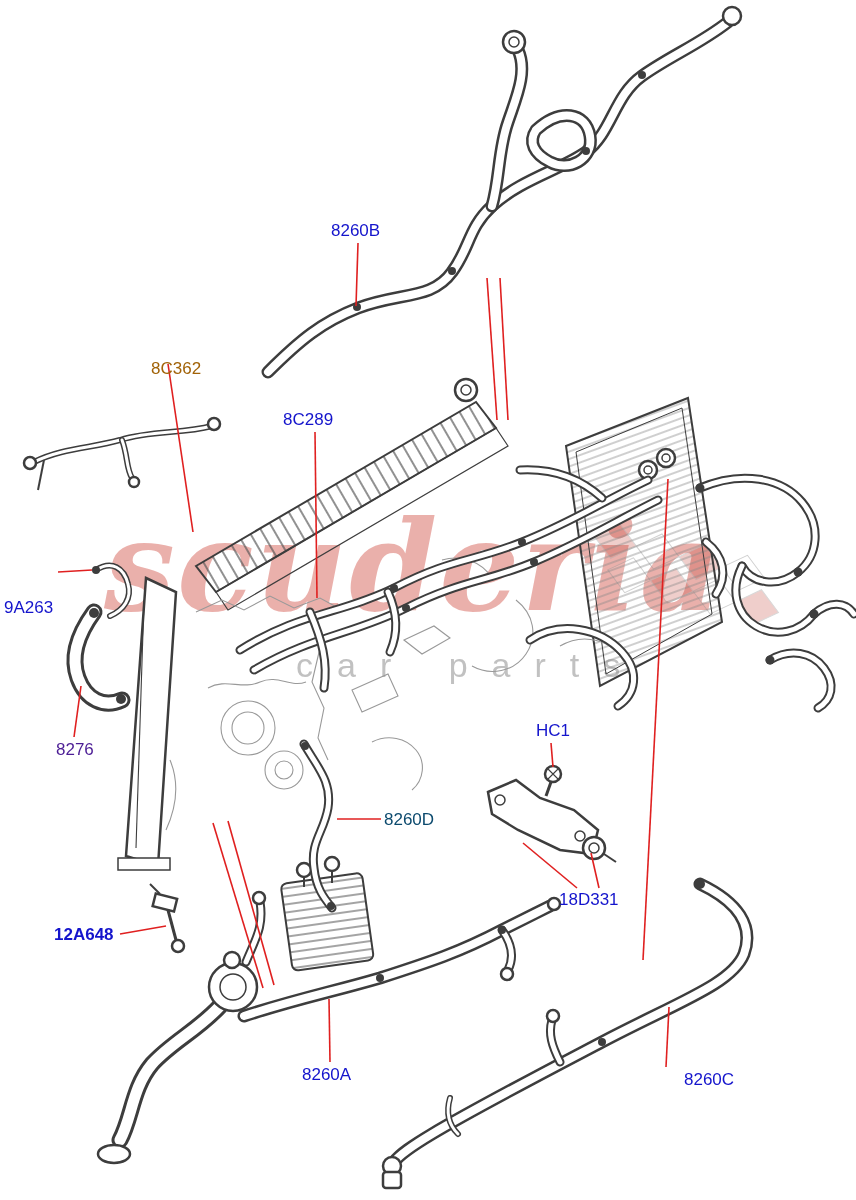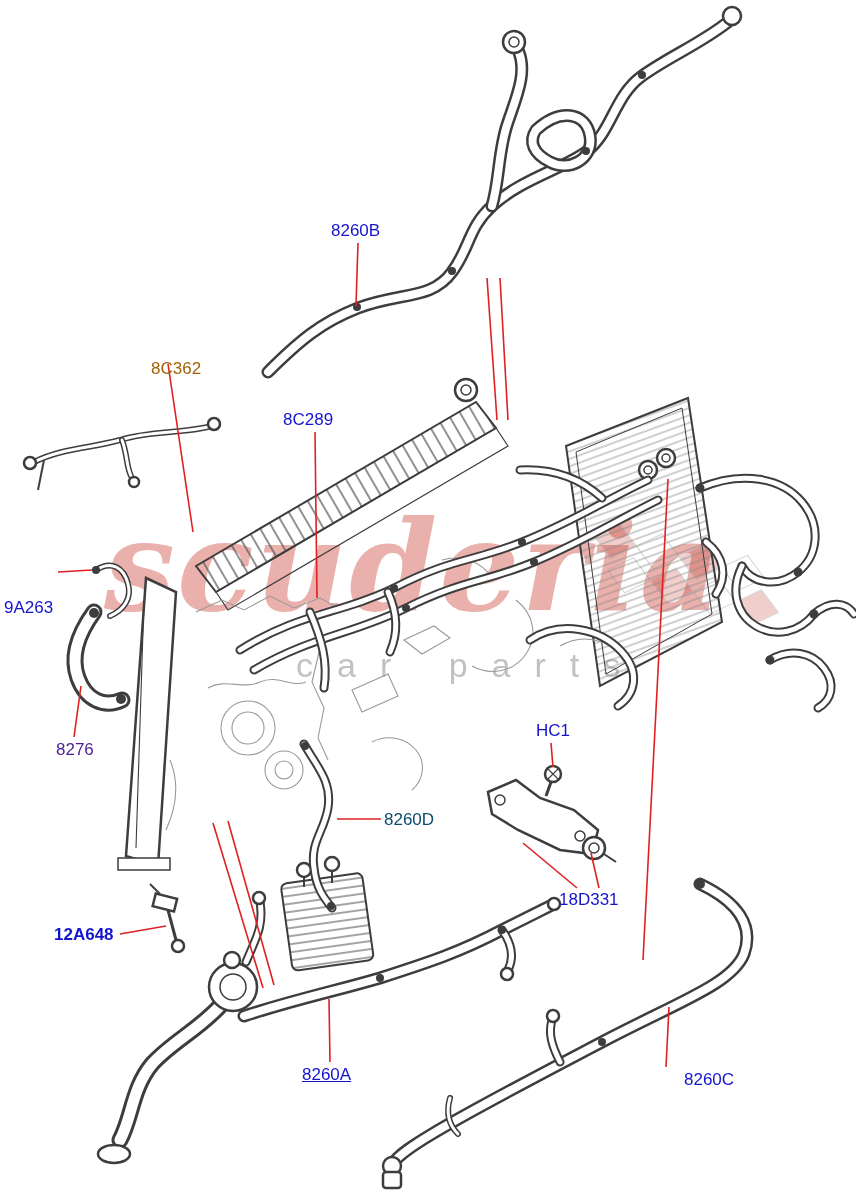--- a/index.html
+++ b/index.html
@@ -300,17 +300,17 @@
   <div class="layer">
       <div class="part-label" style="left: 331px; top: 222px; color: rgb(20, 20, 204);">8260B</div>
       <div class="part-label" style="left: 151px; top: 360px; color: #a16207;">8C362</div>
       <div class="part-label" style="left: 283px; top: 411px; color: rgb(20, 20, 204); text-align: center;">8C289</div>
       <div class="part-label" style="left: 4px; top: 563px; color: rgb(20, 20, 204); margin-top: 36px;">9A263</div>
       <div class="part-label" style="left: 56px; top: 741px; color: #4c1d95;">8276</div>
       <div class="part-label" style="left: 384px; top: 811px; color: #0c4a6e;">8260D</div>
       <div class="part-label" style="left: 536px; top: 722px; color: rgb(20, 20, 204);">HC1</div>
       <div class="part-label" style="left: 559px; top: 891px; color: rgb(20, 20, 204);">18D331</div>
       <div class="part-label" style="left: 54px; top: 926px; color: rgb(20, 20, 204); font-weight: bold;">12A648</div>
-      <div class="part-label" style="left: 302px; top: 1066px; color: rgb(20, 20, 204); text-decoration: underline;">8260A</div>
+      <div class="part-label" style="left: 302px; top: 1066px; color: rgb(20, 20, 204);">8260A</div>
       <div class="part-label" style="left: 639px; top: 1071px; color: rgb(20, 20, 204); margin-left: 45px;">8260C</div>
     </div>
 
 </div>
 
 </body></html>

